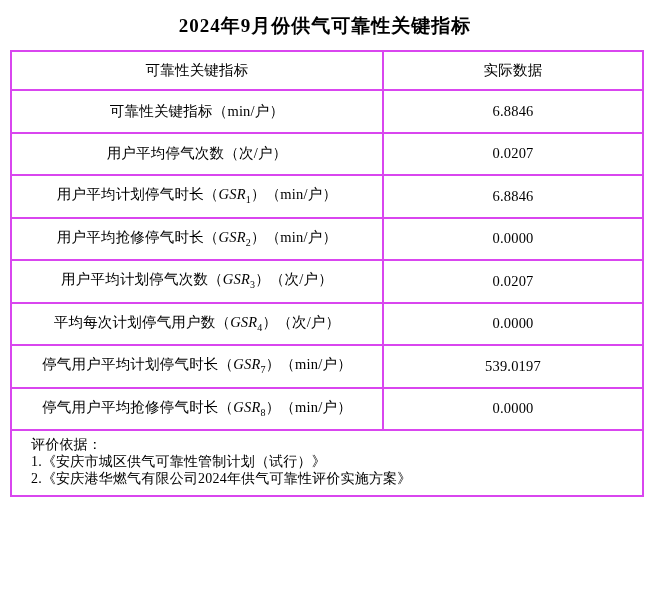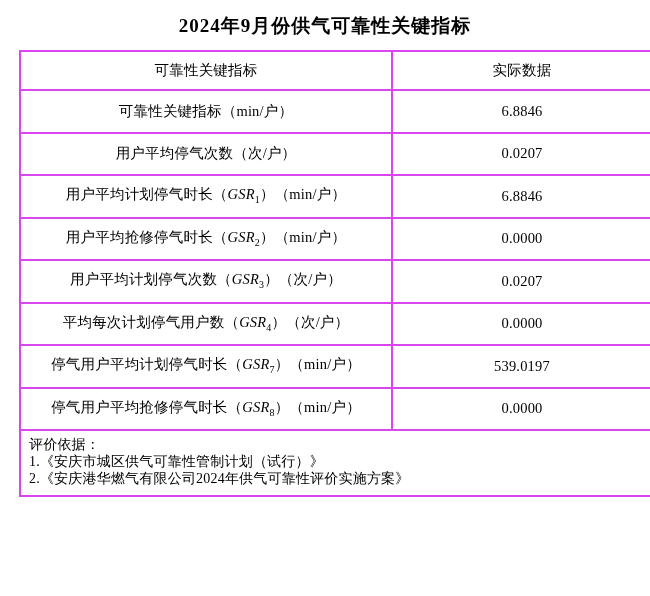--- a/index.html
+++ b/index.html
@@ -12,21 +12,21 @@
     height: 596px;
     font-family: "Liberation Serif", "DejaVu Serif", serif;
     color: #000000;
     overflow: hidden;
   }
   .page {
     width: 650px;
     height: 596px;
     position: relative;
     box-sizing: border-box;
-    padding: 0 19px;
+    padding: 0 10px;
   }
   .doc-title {
     text-align: center;
     font-size: 19px;
     font-weight: bold;
     letter-spacing: 1px;
     padding: 13px 0 11px 0;
     font-family: "Liberation Serif", "DejaVu Serif", serif;
   }
   table.metrics {
@@ -64,20 +64,21 @@
   }
   .notes-cell {
     text-align: left !important;
     padding: 6px 8px 8px 8px !important;
     height: auto !important;
     line-height: 1.62;
     font-size: 14px;
   }
   .note-line {
     white-space: nowrap;
+    margin-left: 11px;
   }
 </style>
 </head>
 <body>
 
 <div class="page">
 
   <div class="doc-title">2024年9月份供气可靠性关键指标</div>
 
   <table class="metrics">

